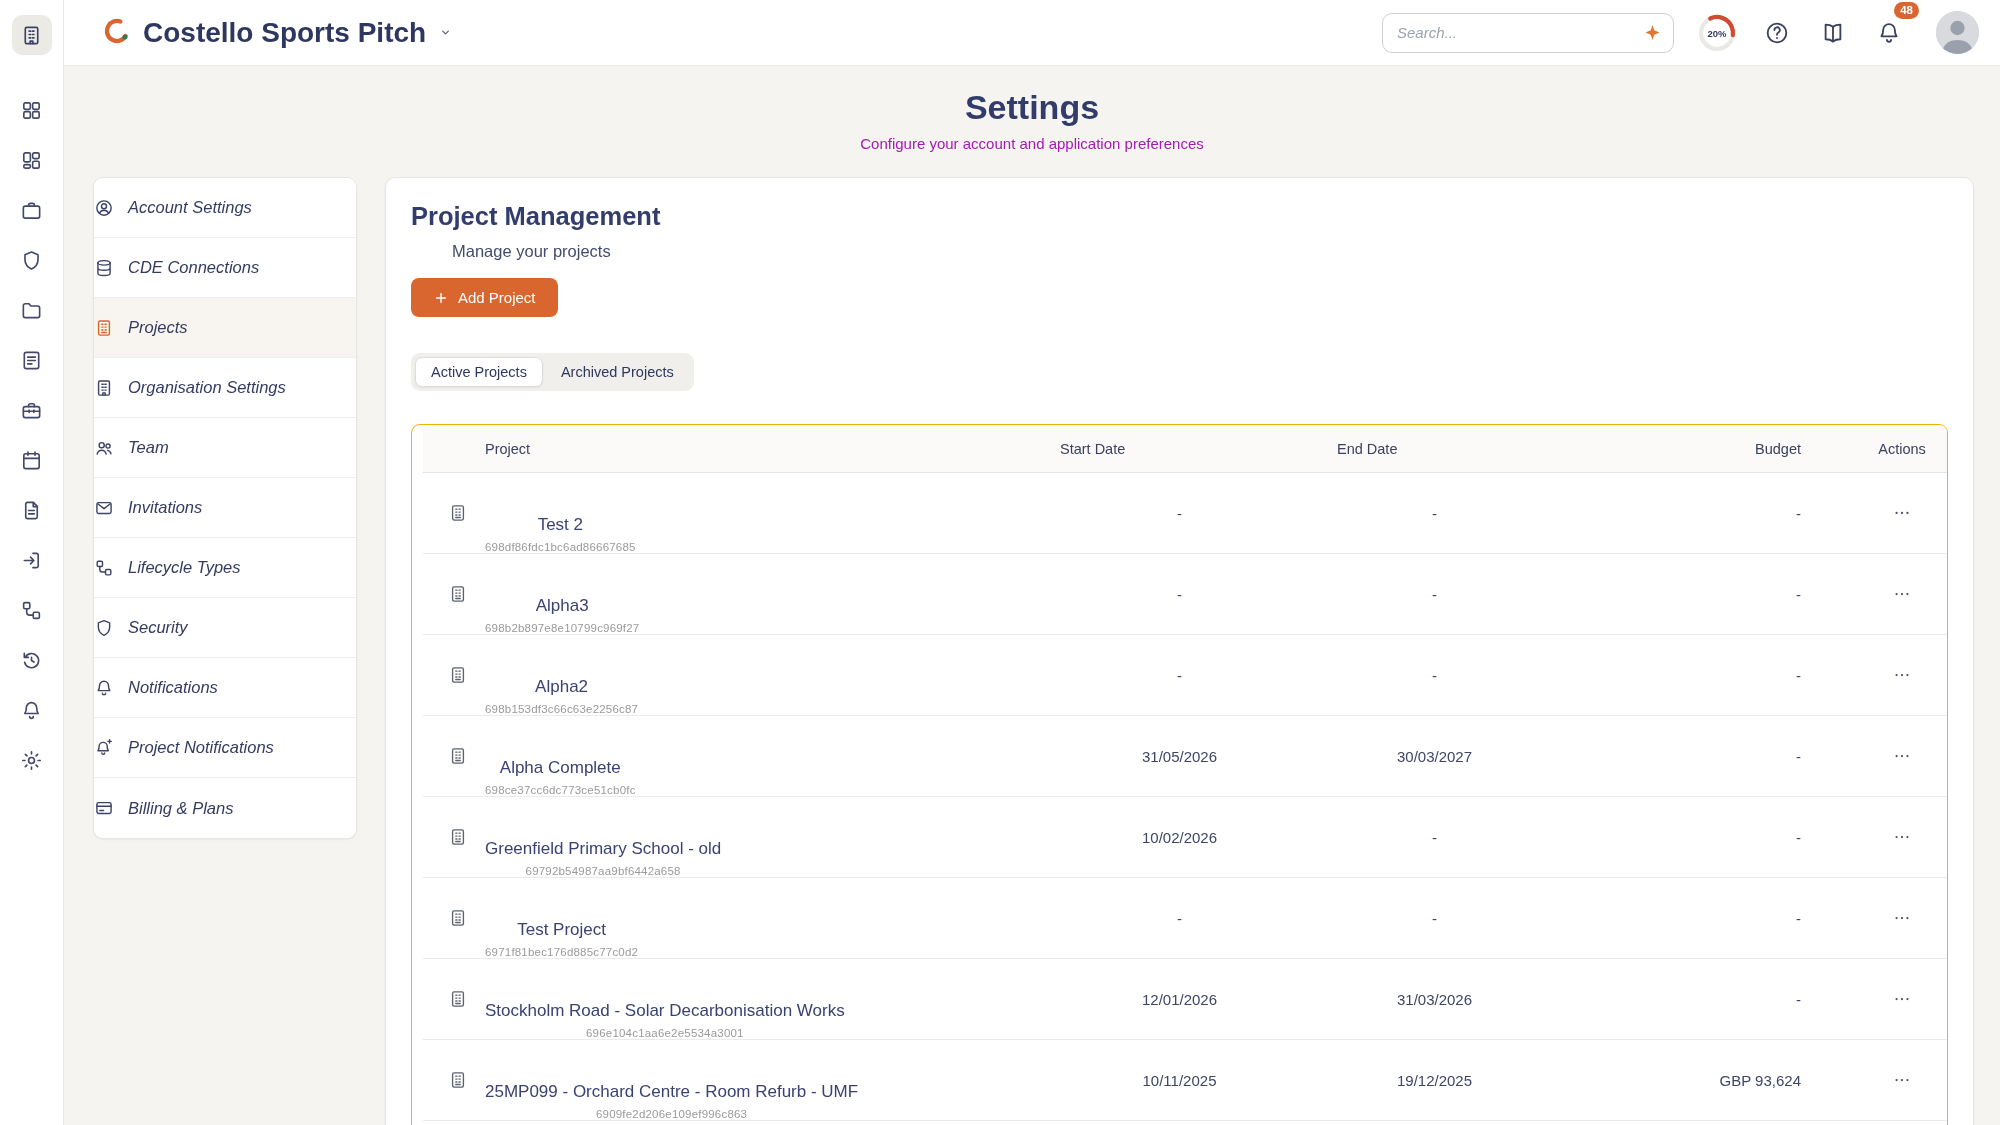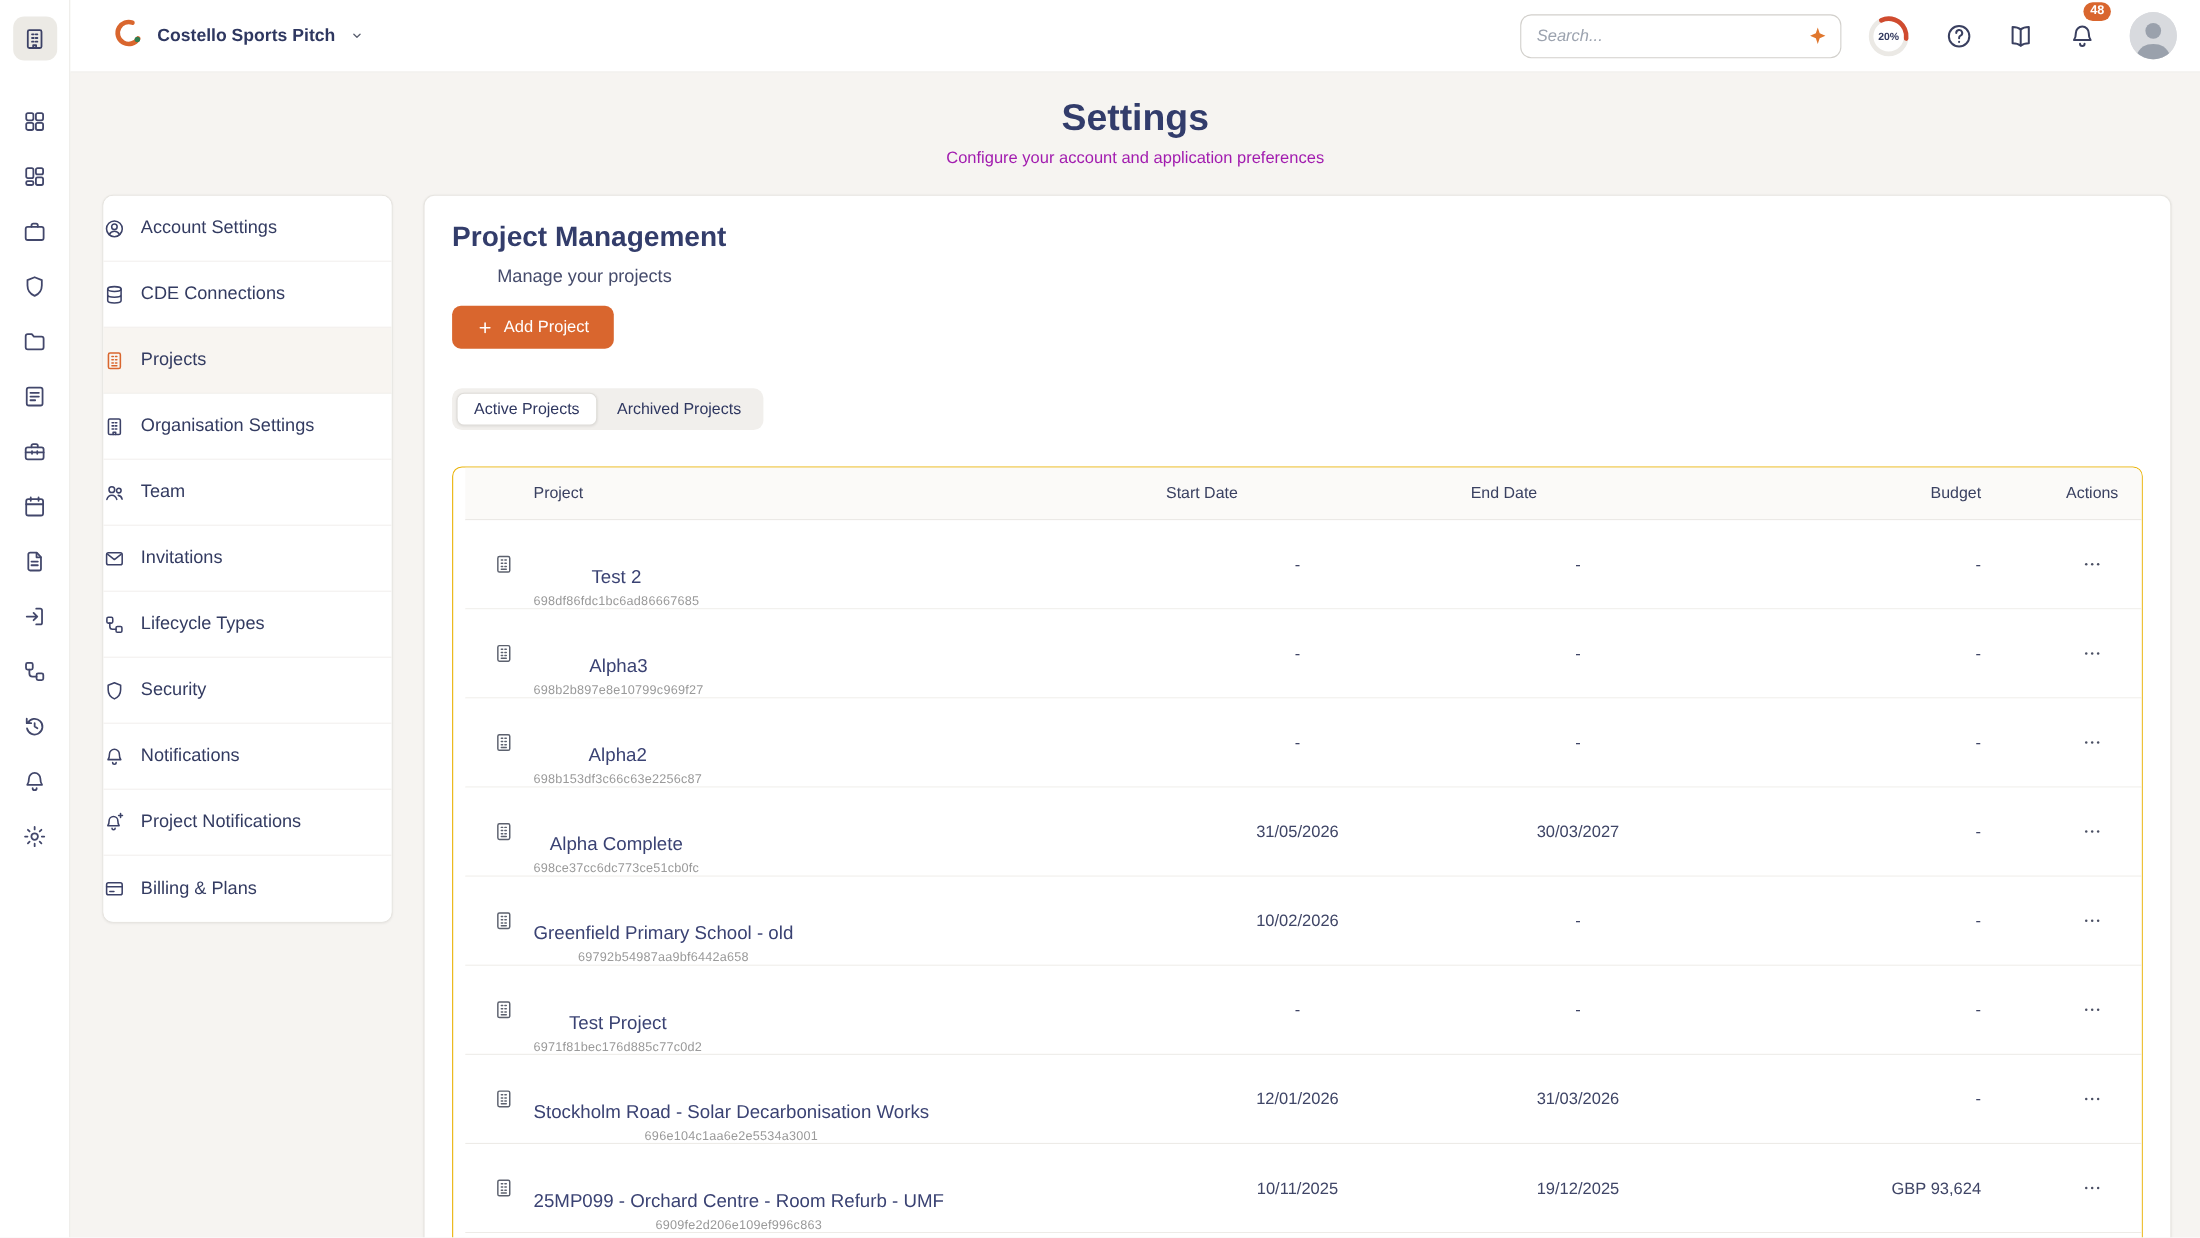--- a/index.html
+++ b/index.html
@@ -20,52 +20,52 @@
   .rail-item .icn { width:23px; height:23px; }
   .rail-active-box .icn { width:23px; height:23px; }
 
   
   .main-col { flex:1; display:flex; flex-direction:column; min-width:0; }
 
   
   .topbar { height:66px; flex-shrink:0; background:#fff; border-bottom:1px solid #eceae6;
             display:flex; align-items:center; padding:0 21px 0 38px; }
   .org { display:flex; align-items:center; gap:11px; cursor:pointer; }
-  .org-name { font-size:16px; font-weight:bold; color:#2e3760; }
+  .org-name { font-size:28px; font-weight:bold; color:#2e3760; }
   .org-chevron { color:#5b6070; display:flex; }
   .org-chevron .icn { width:17px; height:17px; }
   .topbar-right { margin-left:auto; display:flex; align-items:center; gap:22px; }
   .search-wrap { position:relative; }
   .search-input { width:292px; height:40px; border:1px solid #d2d0cc; border-radius:10px;
                   padding:0 42px 0 14px; font-size:15px; color:#333a5e; background:#fff;
                   font-family:"Liberation Sans", sans-serif; outline:none; }
   .search-input::placeholder { font-style:italic; color:#9ca3af; }
   .search-sparkle { position:absolute; right:11px; top:9px; color:#e0772e; display:flex; }
   .search-sparkle .icn { width:21px; height:21px; stroke:none; }
   .gauge { display:flex; }
-  .icon-btn { width:34px; height:34px; display:flex; align-items:center; justify-content:flex-end;
+  .icon-btn { width:34px; height:34px; display:flex; align-items:center; justify-content:center;
               color:#3a4060; background:none; border:none; cursor:pointer; position:relative; }
   .icon-btn .icn { width:26px; height:26px; }
   .bell-badge { position:absolute; top:-14px; right:-13px; background:#d9662e; color:#fff;
                 font-size:11.5px; font-weight:bold; padding:2px 6px; border-radius:9px; line-height:1.2; }
   .avatar { width:43px; height:43px; border-radius:50%; overflow:hidden; margin-left:8px;
             cursor:pointer; flex-shrink:0; border:none; padding:0; background:#d8dade; }
 
   
   .content { flex:1; background:#f6f4f1; position:relative; overflow:hidden; }
   .page-head { text-align:center; margin-top:22px; }
   .page-title { font-size:34px; font-weight:bold; color:#323c6b; }
   .page-sub { font-size:15px; color:#a21caf; margin-top:8px; }
 
   
   .nav-card { position:absolute; left:29px; top:111px; width:264px; background:#fff;
               border:1px solid #e7e5e1; border-radius:10px; box-shadow:0 1px 2px rgba(0,0,0,.05);
               overflow:hidden; }
   .nav-item { height:60px; display:flex; align-items:center; gap:14px;
-              border-bottom:1px solid #f0eeeb; cursor:pointer; background:#fff; }
+              border-bottom:1px solid #f0eeeb; cursor:pointer; background:#fff;font-style:italic; }
   .nav-item:last-child { border-bottom:none; }
   .nav-item.active { background:#f8f5f1; }
   .nav-icn { width:20px; height:20px; color:#3c4268; display:flex; flex-shrink:0; }
   .nav-item.active .nav-icn { color:#d9662e; }
   .nav-icn .icn { width:20px; height:20px; }
   .nav-label { font-size:16.5px; color:#333b61; }
 
   
   .main-card { position:absolute; left:321px; top:111px; width:1589px; height:1200px;
                background:#fff; border:1px solid #e7e5e1; border-radius:10px;

